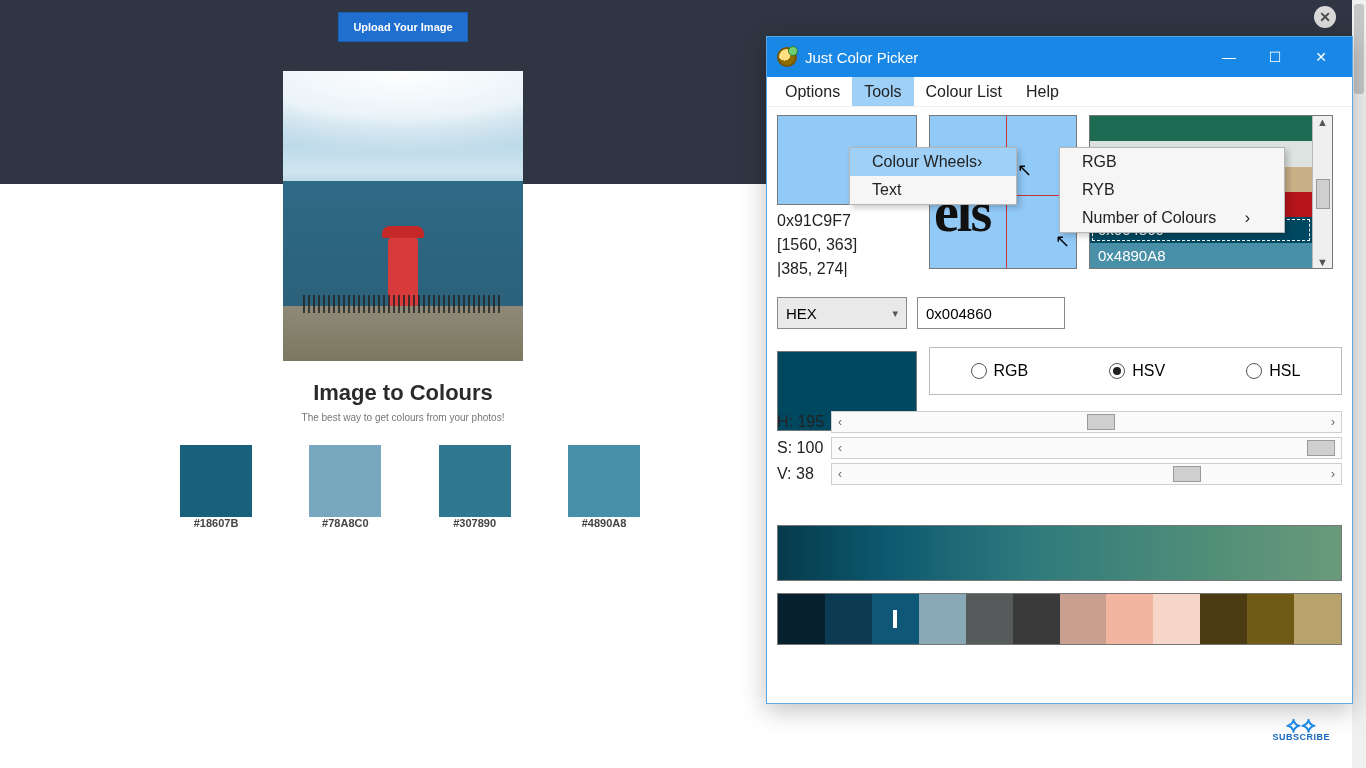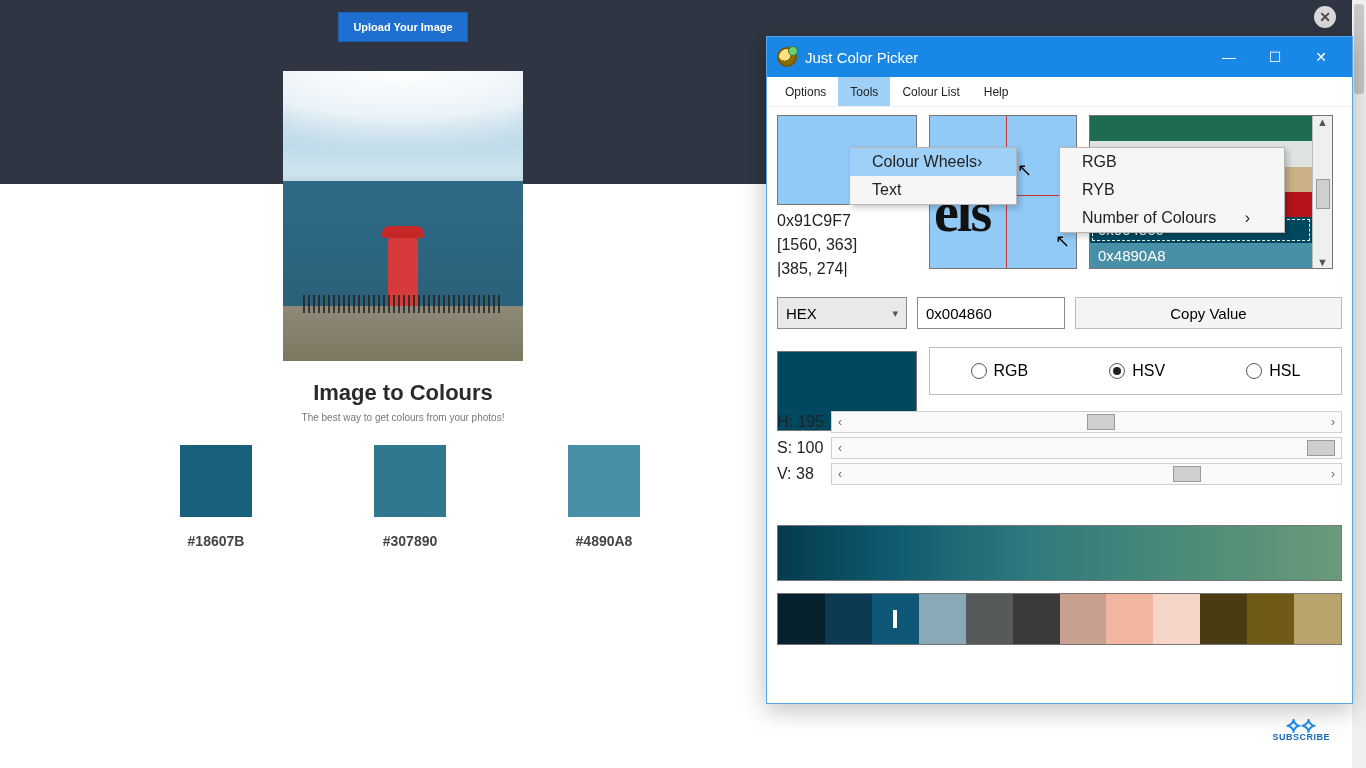--- a/index.html
+++ b/index.html
@@ -34,39 +34,39 @@
     background: repeating-linear-gradient(90deg,#222 0 2px, transparent 2px 5px); opacity:.8; }
 
   .page-title { position: absolute; left: 0; top: 380px; width: 806px; text-align: center;
     font-size: 22px; font-weight: 700; color: #2a2a2a; }
   .page-sub { position: absolute; left: 0; top: 412px; width: 806px; text-align: center;
     font-size: 10px; color: #777; }
 
   .swatches { position: absolute; left: 180px; top: 445px; width: 460px; display: flex; justify-content: space-between; }
   .swatch { display: flex; flex-direction: column; align-items: center; }
   .swatch .box { width: 72px; height: 72px; }
-  .swatch .lbl { margin-top: 16px; font-size: 14px; color: #444; font-weight: 600; }
+  .swatch .lbl { margin-top: 0; font-size: 11px; color: #444; font-weight: 600; }
 
   
   .jcp { position: absolute; left: 766px; top: 36px; width: 587px; height: 668px;
     background: #fff; border: 1px solid #5aa7e6; box-shadow: 0 6px 24px rgba(0,0,0,.25); }
   .jcp-titlebar { height: 40px; background: #1887e6; display: flex; align-items: center;
     padding: 0 8px 0 10px; color: #fff; }
   .jcp-logo { width: 20px; height: 20px; border-radius: 50%;
     background: radial-gradient(circle at 35% 35%, #ffe082 0 40%, #8d6e00 41% 100%);
     border: 2px solid #795500; margin-right: 8px; position: relative; }
   .jcp-logo::after{content:"";position:absolute;right:-3px;top:-3px;width:8px;height:8px;border-radius:50%;
     background:#6fcf6f;border:1px solid #2e7d32;}
   .jcp-title { font-size: 15px; flex: 1; }
   .jcp-winbtns { display: flex; gap: 0; }
   .jcp-winbtn { width: 46px; height: 40px; display: flex; align-items: center; justify-content: center;
     color: #fff; font-size: 14px; cursor: pointer; }
 
   .jcp-menubar { height: 30px; display: flex; align-items: stretch; padding: 0 6px;
-    border-bottom: 1px solid #f0f0f0; font-size: 12px; color: #222; }
+    border-bottom: 1px solid #f0f0f0; font-size: 16px; color: #222; }
   .jcp-menubar .mi { padding: 3px 12px; cursor: pointer; display:flex; align-items:center; }
   .jcp-menubar .mi.active { background: #9fd0f7; }
 
   .jcp-body { position: relative; padding: 8px 10px; }
 
   .preview-row { display: flex; gap: 12px; }
   .preview-block { width: 140px; }
   .preview-swatch { width: 140px; height: 90px; background: #91C9F7; border: 1px solid #777; }
   .preview-info { font-size: 16px; color: #222; line-height: 1.5; margin-top: 4px; }
 
@@ -154,20 +154,24 @@
     <div class="crowd"></div>
 </div>
 
 <div class="page-title">Image to Colours</div>
 <div class="page-sub">The best way to get colours from your photos!</div>
 
 <div class="swatches" id="swatches">
     <div class="swatch">
       <div class="box" style="background:#18607B"></div>
     <div class="lbl">#18607B</div>
+    </div>
+    <div class="swatch">
+      <div class="box" style="background:#78A8C0"></div>
+    <div class="lbl">#78A8C0</div>
     </div>
     <div class="swatch">
       <div class="box" style="background:#307890"></div>
     <div class="lbl">#307890</div>
     </div>
     <div class="swatch">
       <div class="box" style="background:#4890A8"></div>
     <div class="lbl">#4890A8</div>
     </div>
   </div>
@@ -228,21 +232,20 @@
         </div>
       </div>
     </div>
 
     <div class="hex-row">
       <div class="combo">
         <span>HEX</span>
         <span class="arrow">▾</span>
       </div>
       <input class="hex-input" value="0x004860" style="">
-      <div class="copy-btn">Copy Value</div>
     </div>
 
     <div class="big-swatch"></div>
 
     <div class="mode-box">
       <div class="radio">
         <span class="dot"></span>
           <span>RGB</span>
         </div>
       <div class="radio sel">

